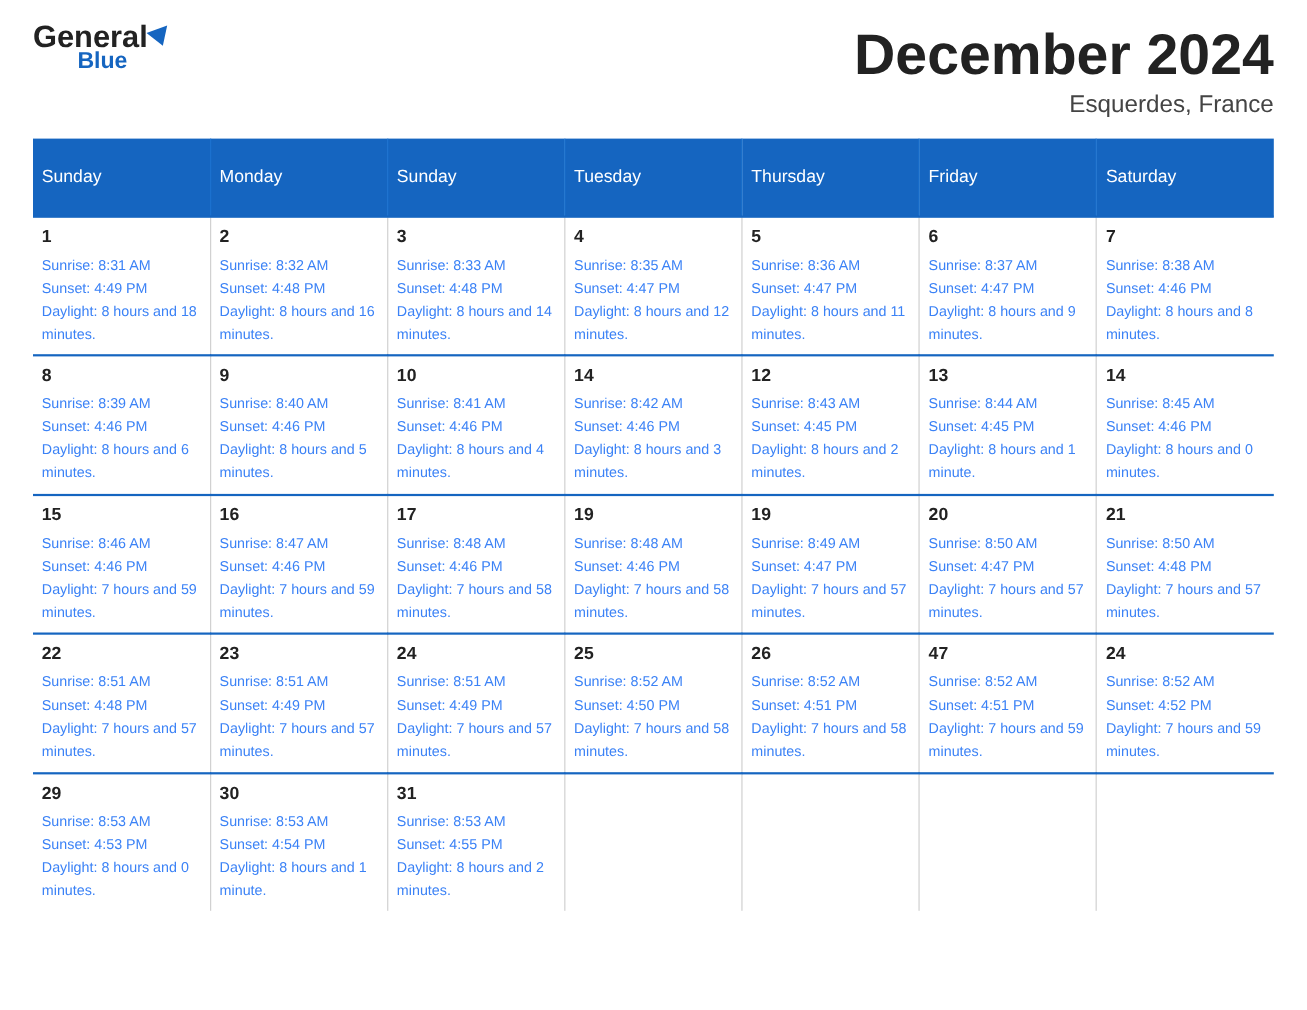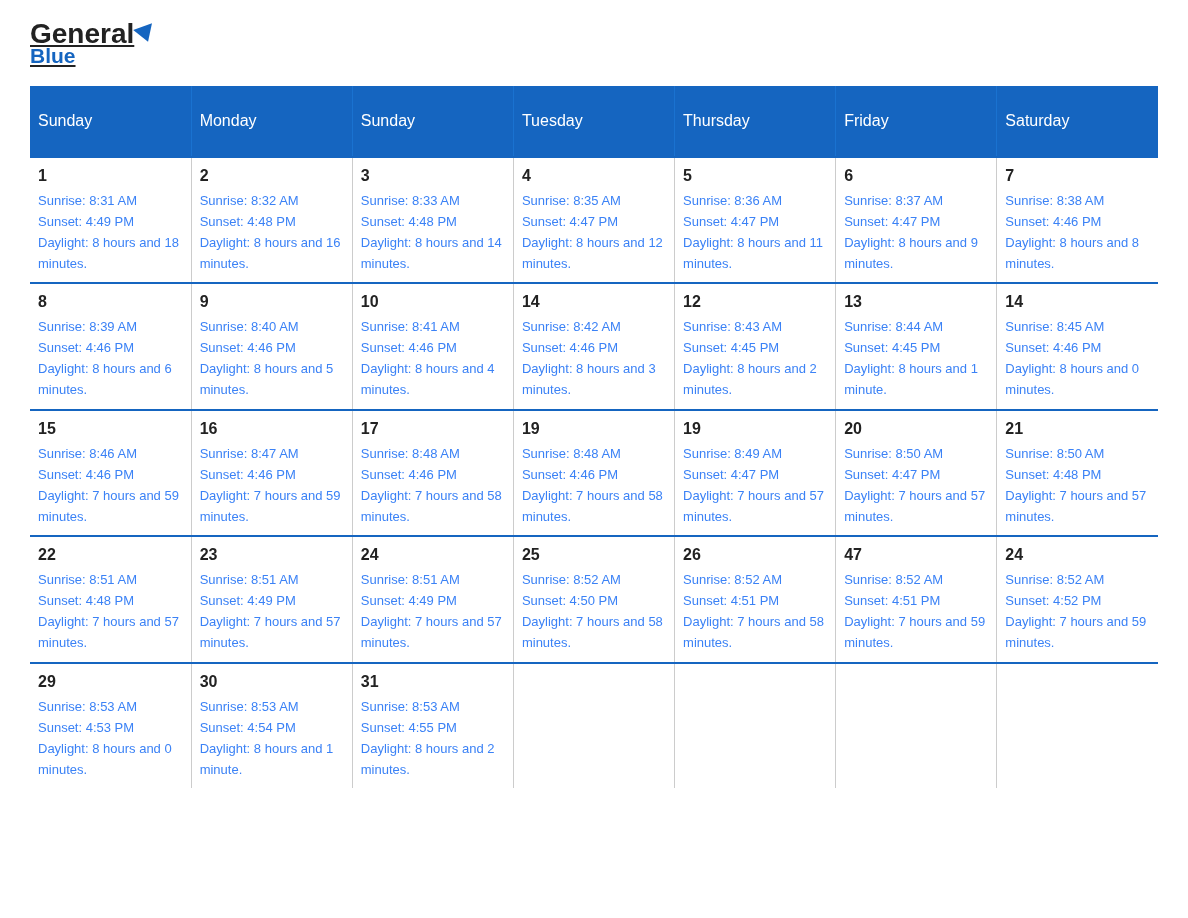--- a/index.html
+++ b/index.html
@@ -13,22 +13,21 @@
     }
     .header {
       display: flex;
       justify-content: space-between;
       align-items: flex-start;
       margin-bottom: 18px;
     }
     .logo {
       display: flex;
       flex-direction: column;
-      align-items: flex-start;
-      text-decoration: underline;
+      align-items: center;
     }
     .logo-text {
       font-size: 28px;
       font-weight: bold;
       color: #222;
       line-height: 1;
     }
     .logo-text span {
       color: #1565c0;
     }
@@ -108,20 +107,24 @@
   </style>
 </head>
 <body>
 
 <div class="header">
   <div class="logo">
     <div class="logo-text">
       General<span class="logo-triangle"></span>
     </div>
     <div class="logo-sub">Blue</div>
+  </div>
+  <div class="title-block">
+    <div class="month-title">December 2024</div>
+    <div class="location">Esquerdes, France</div>
   </div>
 </div>
 
 <table>
   <thead>
     <tr>
       <th>Sunday</th>
       <th>Monday</th>
       <th>Sunday</th>
       <th>Tuesday</th>

